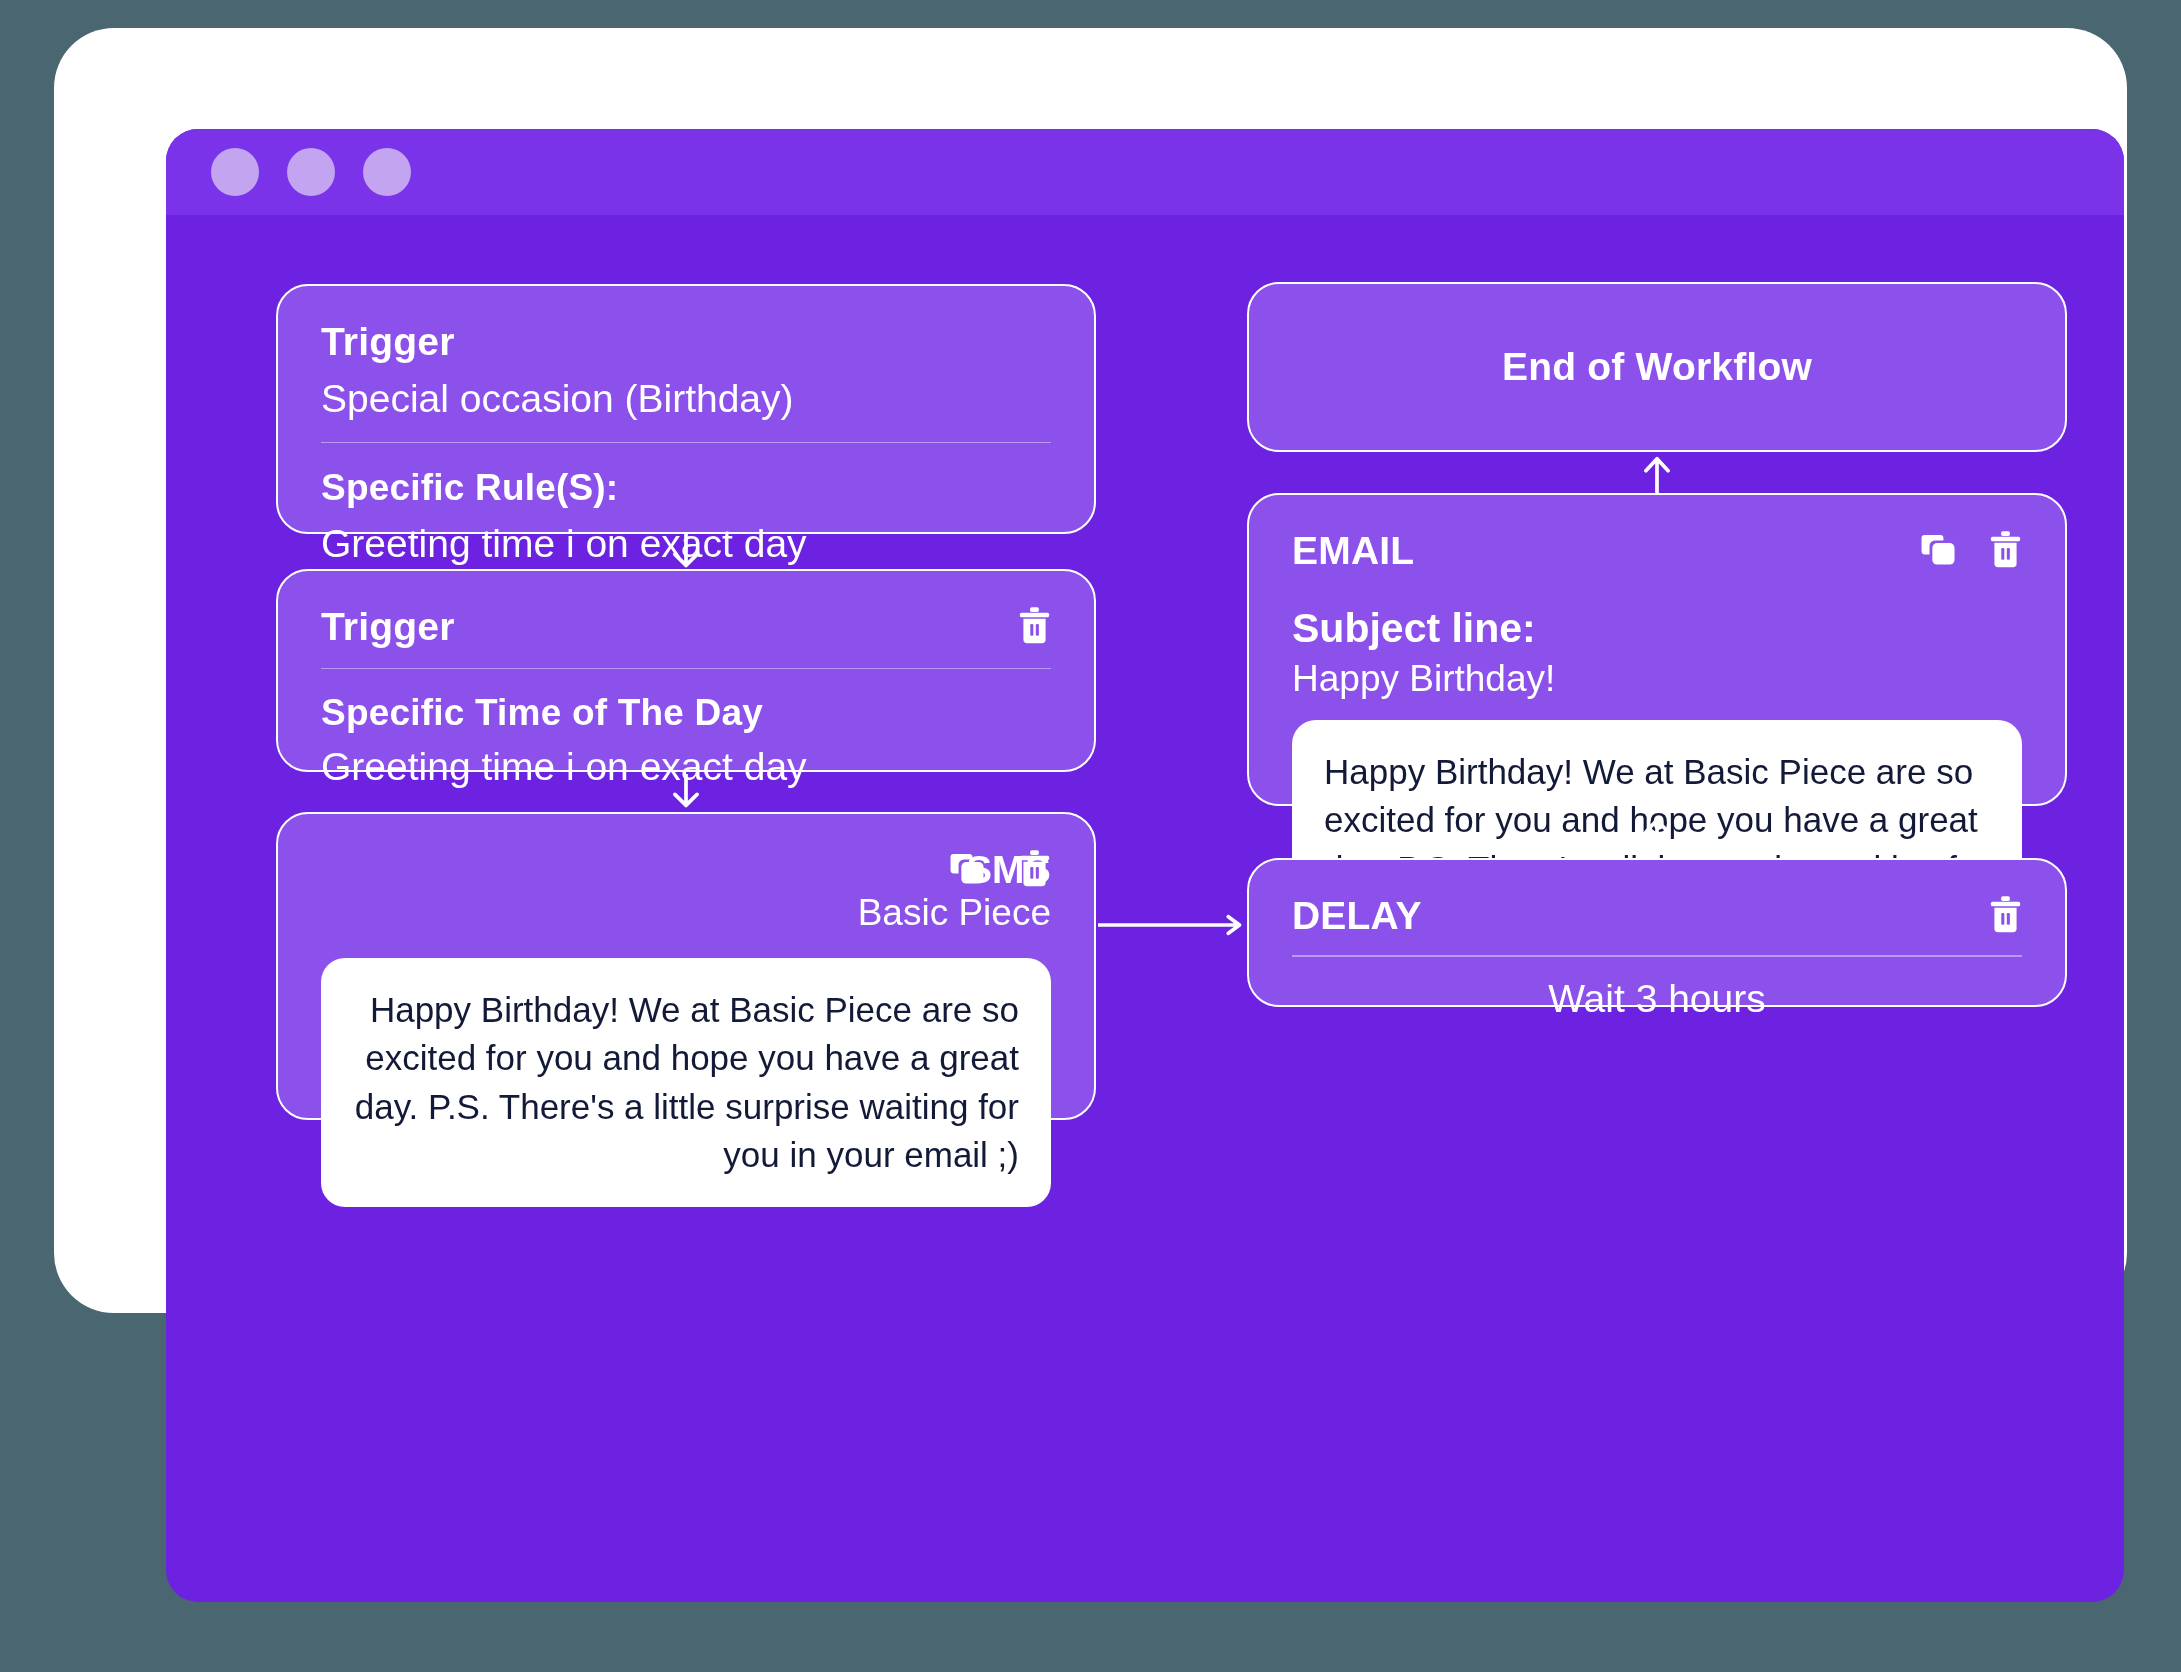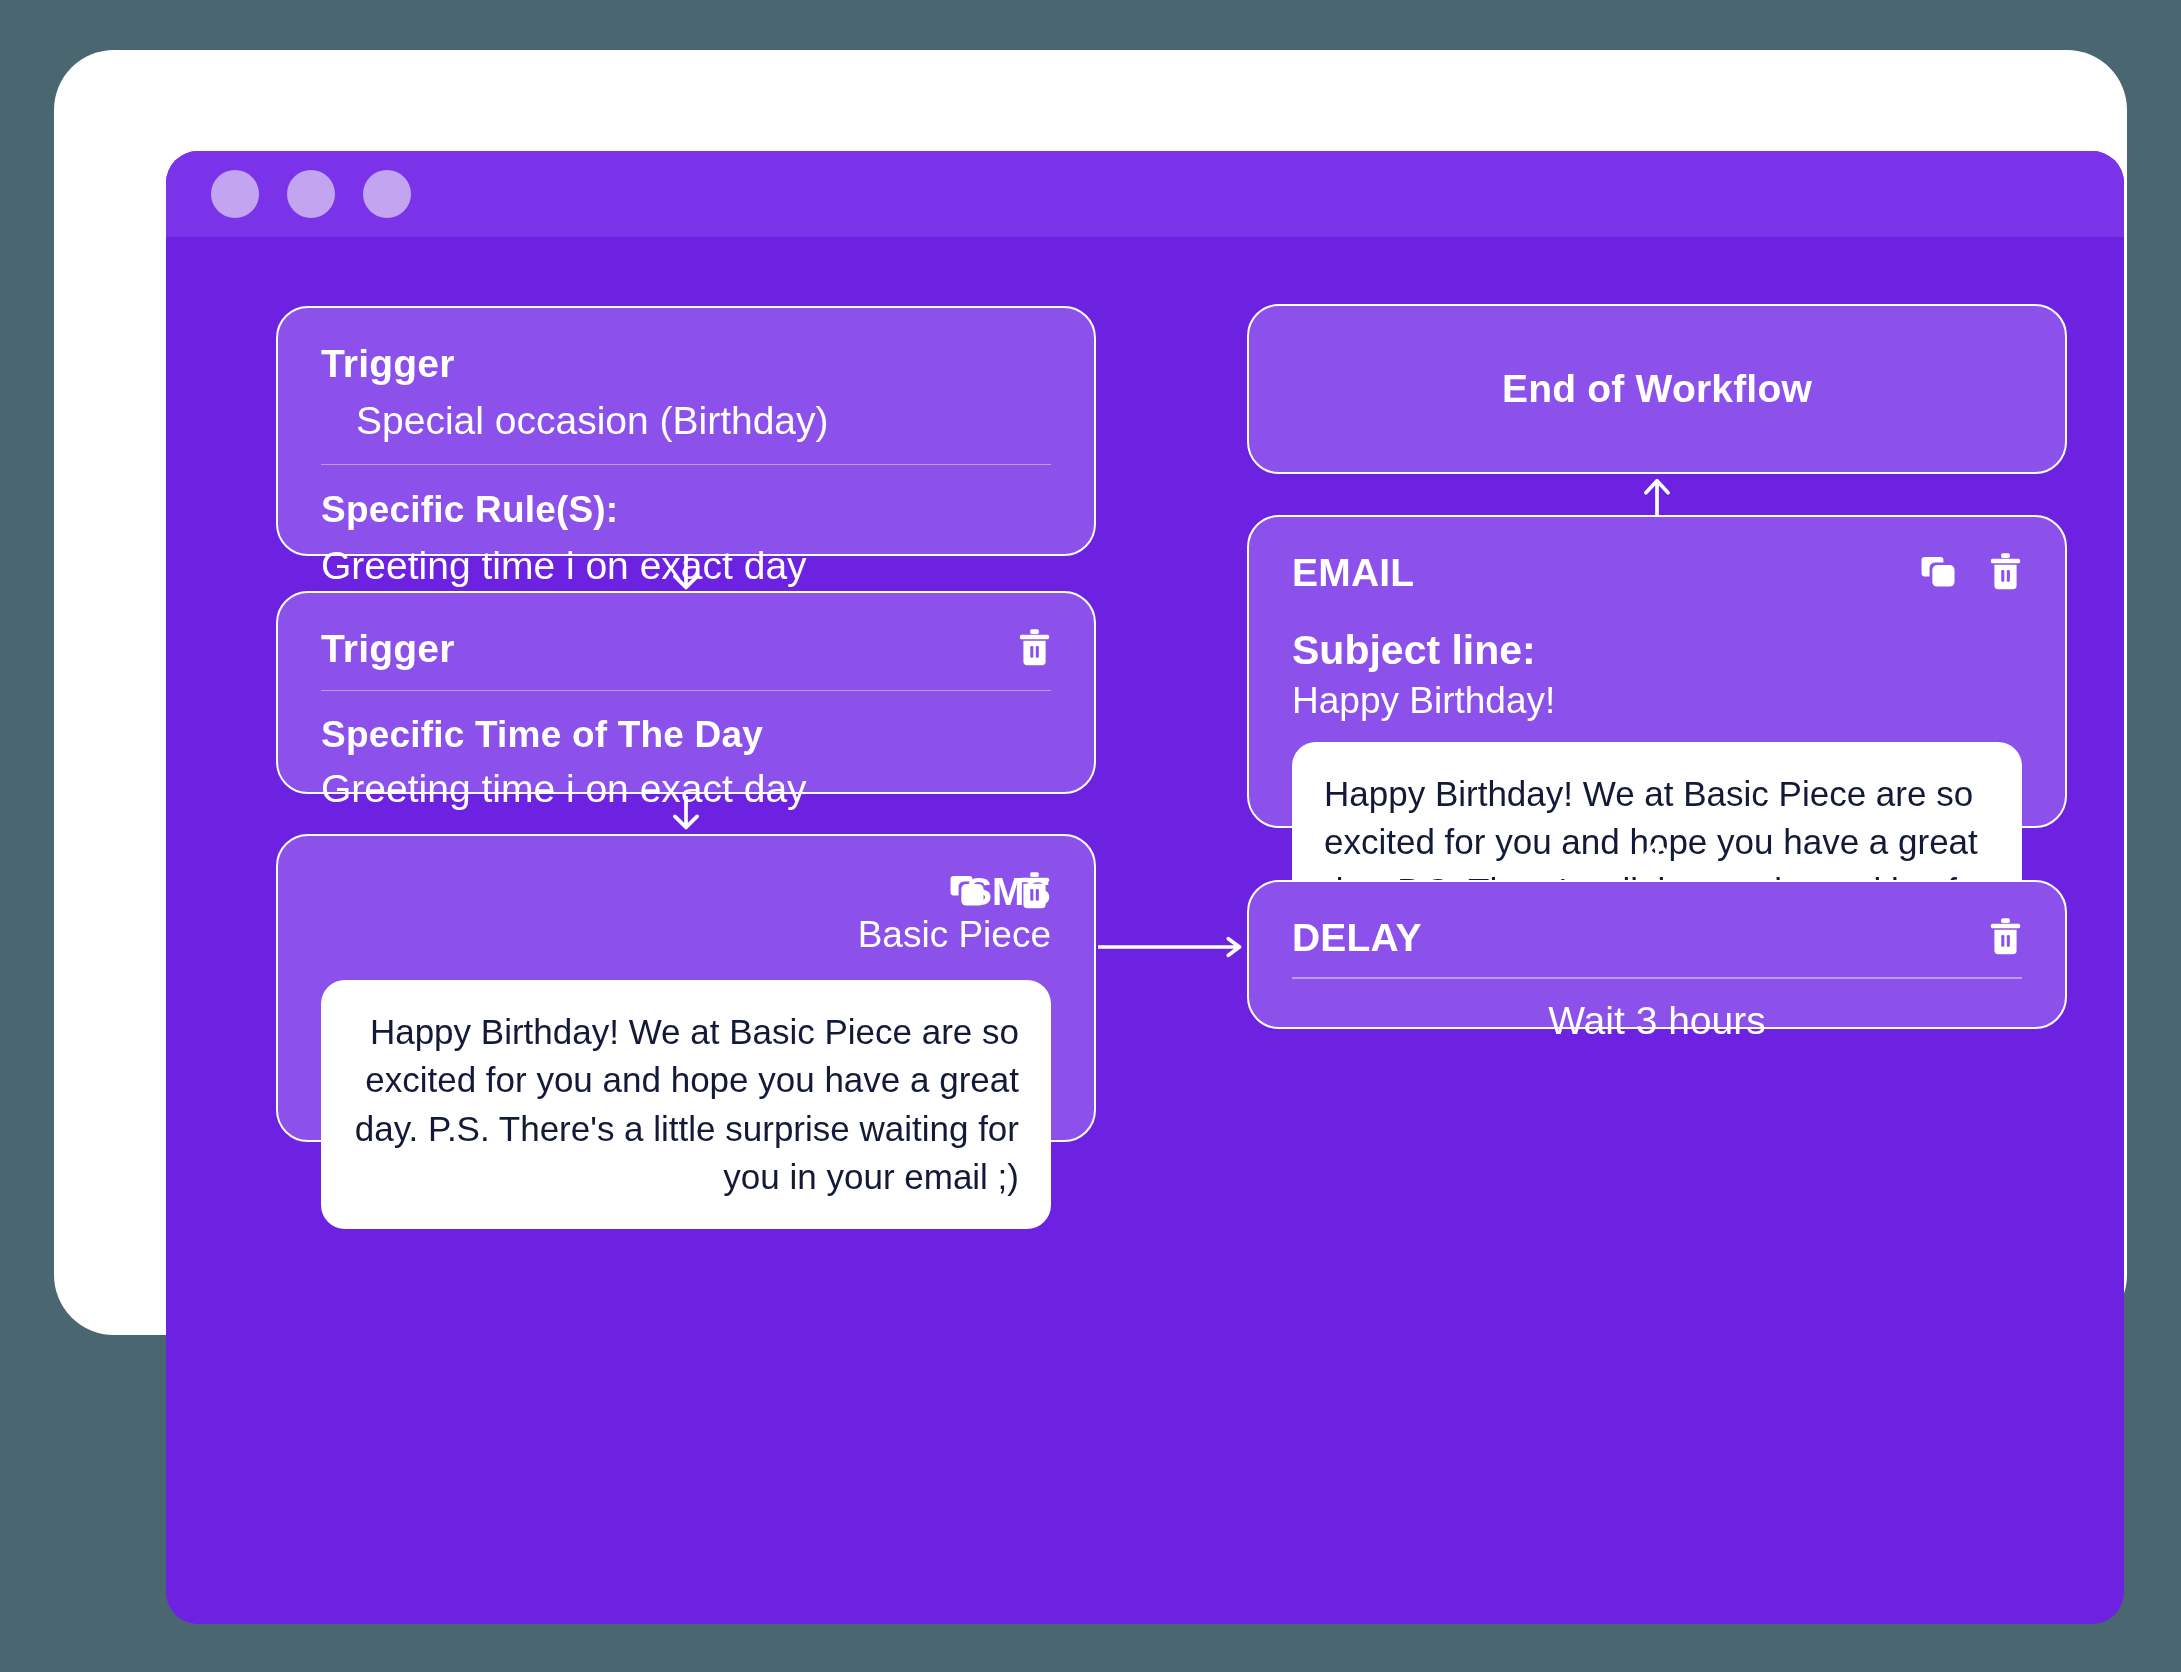--- a/index.html
+++ b/index.html
@@ -6,21 +6,21 @@
   body{
     width:2181px;height:1672px;
     background:#4a6670;
     font-family:"Liberation Sans", sans-serif;
     overflow:hidden;
   }
 
   
   .device-frame{
     position:absolute;
-    left:54px; top:50px;
+    left:54px; top:28px;
     width:2073px; height:1285px;
     background:#ffffff;
     border-radius:60px;
     box-sizing:border-box;
   }
 
   
   .window{
     position:absolute;
     left:112px; top:101px;
@@ -132,21 +132,21 @@
     <div class="titlebar">
       <span class="dot"></span>
       <span class="dot"></span>
       <span class="dot"></span>
     </div>
 
     <div class="canvas">
 
       <div class="card card-pad" id="trigger-card-1">
         <p class="card-title">Trigger</p>
-        <p class="body-line" style="margin-top:13px;margin-left:35px;">Special occasion (Birthday)</p>
+        <p class="body-line" style="margin-top:13px;">Special occasion (Birthday)</p>
         <div class="divider"></div>
         <p class="card-title" style="font-size:37px;">Specific Rule(S):</p>
         <p class="body-line" style="margin-top:13px;">Greeting time i on exact day</p>
       </div>
 
       <div class="arrow" style="left:496px; top:319px;">
         <svg width="48" height="37" viewBox="0 0 52 40">
           <path d="M26 0 V31 M14 22 L26 34 L38 22" stroke="#ffffff" stroke-width="4" fill="none" stroke-linecap="round" stroke-linejoin="round"></path>
         </svg>
       </div>

